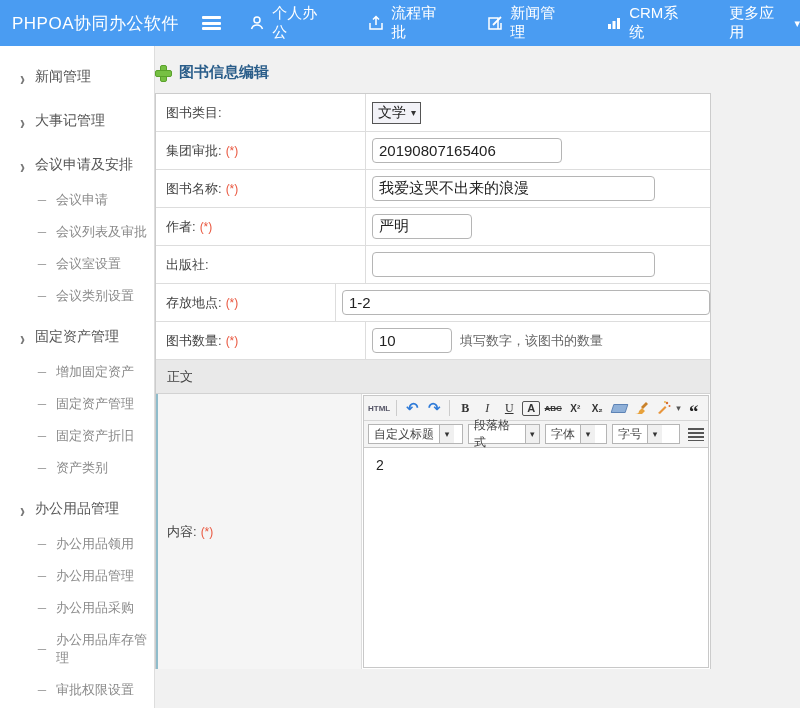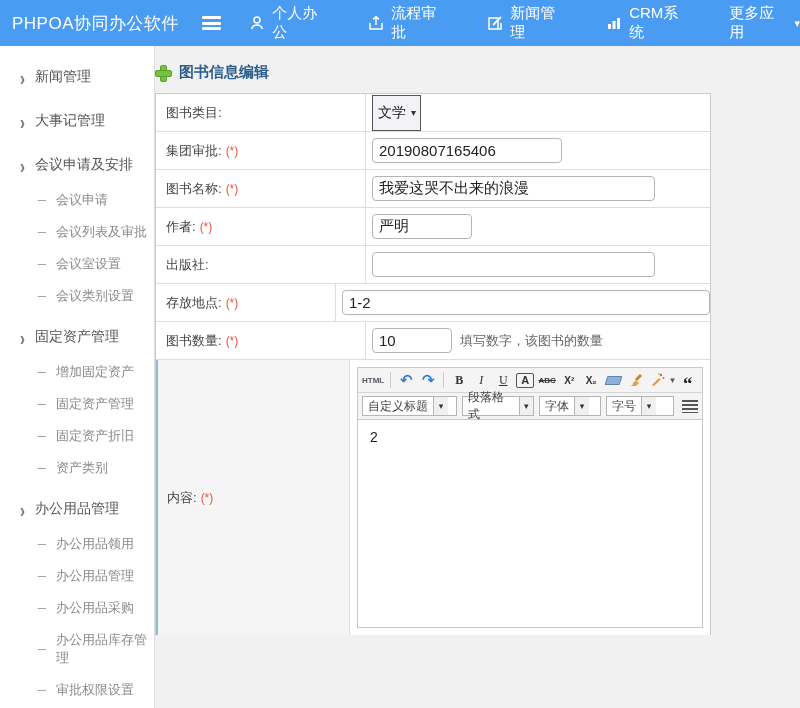--- a/index.html
+++ b/index.html
@@ -42,33 +42,33 @@
   .frow { display:flex; border-bottom:1px solid #ddd; min-height:38px; align-items:stretch; }
   .fcell-label { width:210px; border-right:1px solid #ddd; display:flex; align-items:center; padding-left:10px; gap:4px; }
   .fcell-field { flex:1; display:flex; align-items:center; padding-left:6px; gap:8px; }
   .req { color:#e9573f; font-size:12px; }
   .hint { color:#666; font-size:13px; }
 
   input.fld { height:25px; border:1px solid #b5b5b5; border-radius:4px; padding:0 6px; font-size:15px; color:#222;
     font-family:"Liberation Sans","DejaVu Sans",sans-serif; background:#fff; }
   .w-no{width:190px}.w-name{width:283px}.w-author{width:100px}.w-pub{width:283px}.w-loc{width:368px}.w-qty{width:80px}
 
-  .select-box { display:inline-flex; align-items:center; height:36px; border:1px solid #555; background:#f2f2f7;
+  .select-box { display:inline-flex; align-items:center; height:22px; border:1px solid #555; background:#f2f2f7;
     padding:0 4px 0 5px; font-size:14px; color:#222; gap:5px; cursor:pointer; }
   .select-box .caret { color:#333; font-size:10px; }
 
   .section-row { background:#e9e9e9; min-height:34px; display:flex; align-items:center; padding-left:11px;
     border-bottom:1px solid #d2d2d2; font-size:13px; color:#444; }
 
   
   .editor-row { display:flex; border-left:2px solid #8fbccb; min-height:275px; }
   .editor-label { width:209px; background:#f5f5f5; border-right:1px solid #ddd; display:flex; align-items:center;
     padding-left:9px; gap:4px; }
   .editor-cell { flex:1; background:#fff; display:flex; flex-direction:column; }
-  .editor-frame { border:1px solid #c8c8c8; margin:7px; display:flex; flex-direction:column; height:100%; }
+  .editor-frame { border:1px solid #c8c8c8; margin:1px; display:flex; flex-direction:column; height:100%; }
   .toolbar { background:#f4f4f4; border-bottom:1px solid #d5d5d5; display:flex; align-items:center;
     padding:3px 4px; gap:4px; flex-wrap:nowrap; }
   .tbtn { min-width:18px; height:18px; display:inline-flex; align-items:center; justify-content:center;
     font-size:12px; color:#333; cursor:pointer; border-radius:2px; }
   .tbtn.htmlb { font-size:8px; font-weight:bold; color:#556; letter-spacing:0; }
   .tbtn.arrow { color:#2f7bd8; font-size:15px; font-weight:bold; }
   .tbtn.b { font-weight:bold; font-family:"Liberation Serif","DejaVu Serif",serif; }
   .tbtn.i { font-style:italic; font-family:"Liberation Serif","DejaVu Serif",serif; }
   .tbtn.u { text-decoration:underline; font-family:"Liberation Serif","DejaVu Serif",serif; }
   .tbtn.abox { border:1px solid #555; width:17px; height:15px; font-size:11px; font-weight:bold; }
@@ -295,20 +295,23 @@
         <div class="fcell-label">
           <span>图书数量:</span>
           <span class="req">(*)</span>
         </div>
         <div class="fcell-field">
           <input class="fld w-qty" value="10" style="">
           <span class="hint">填写数字，该图书的数量</span>
         </div>
       </div>
 
+      <div class="section-row">
+        <span>正文</span>
+      </div>
 
       <div class="editor-row">
         <div class="editor-label">
           <span>内容:</span>
           <span class="req">(*)</span>
         </div>
         <div class="editor-cell">
           <div class="editor-frame">
             <div class="toolbar">
               <span class="tbtn htmlb">HTML</span>

